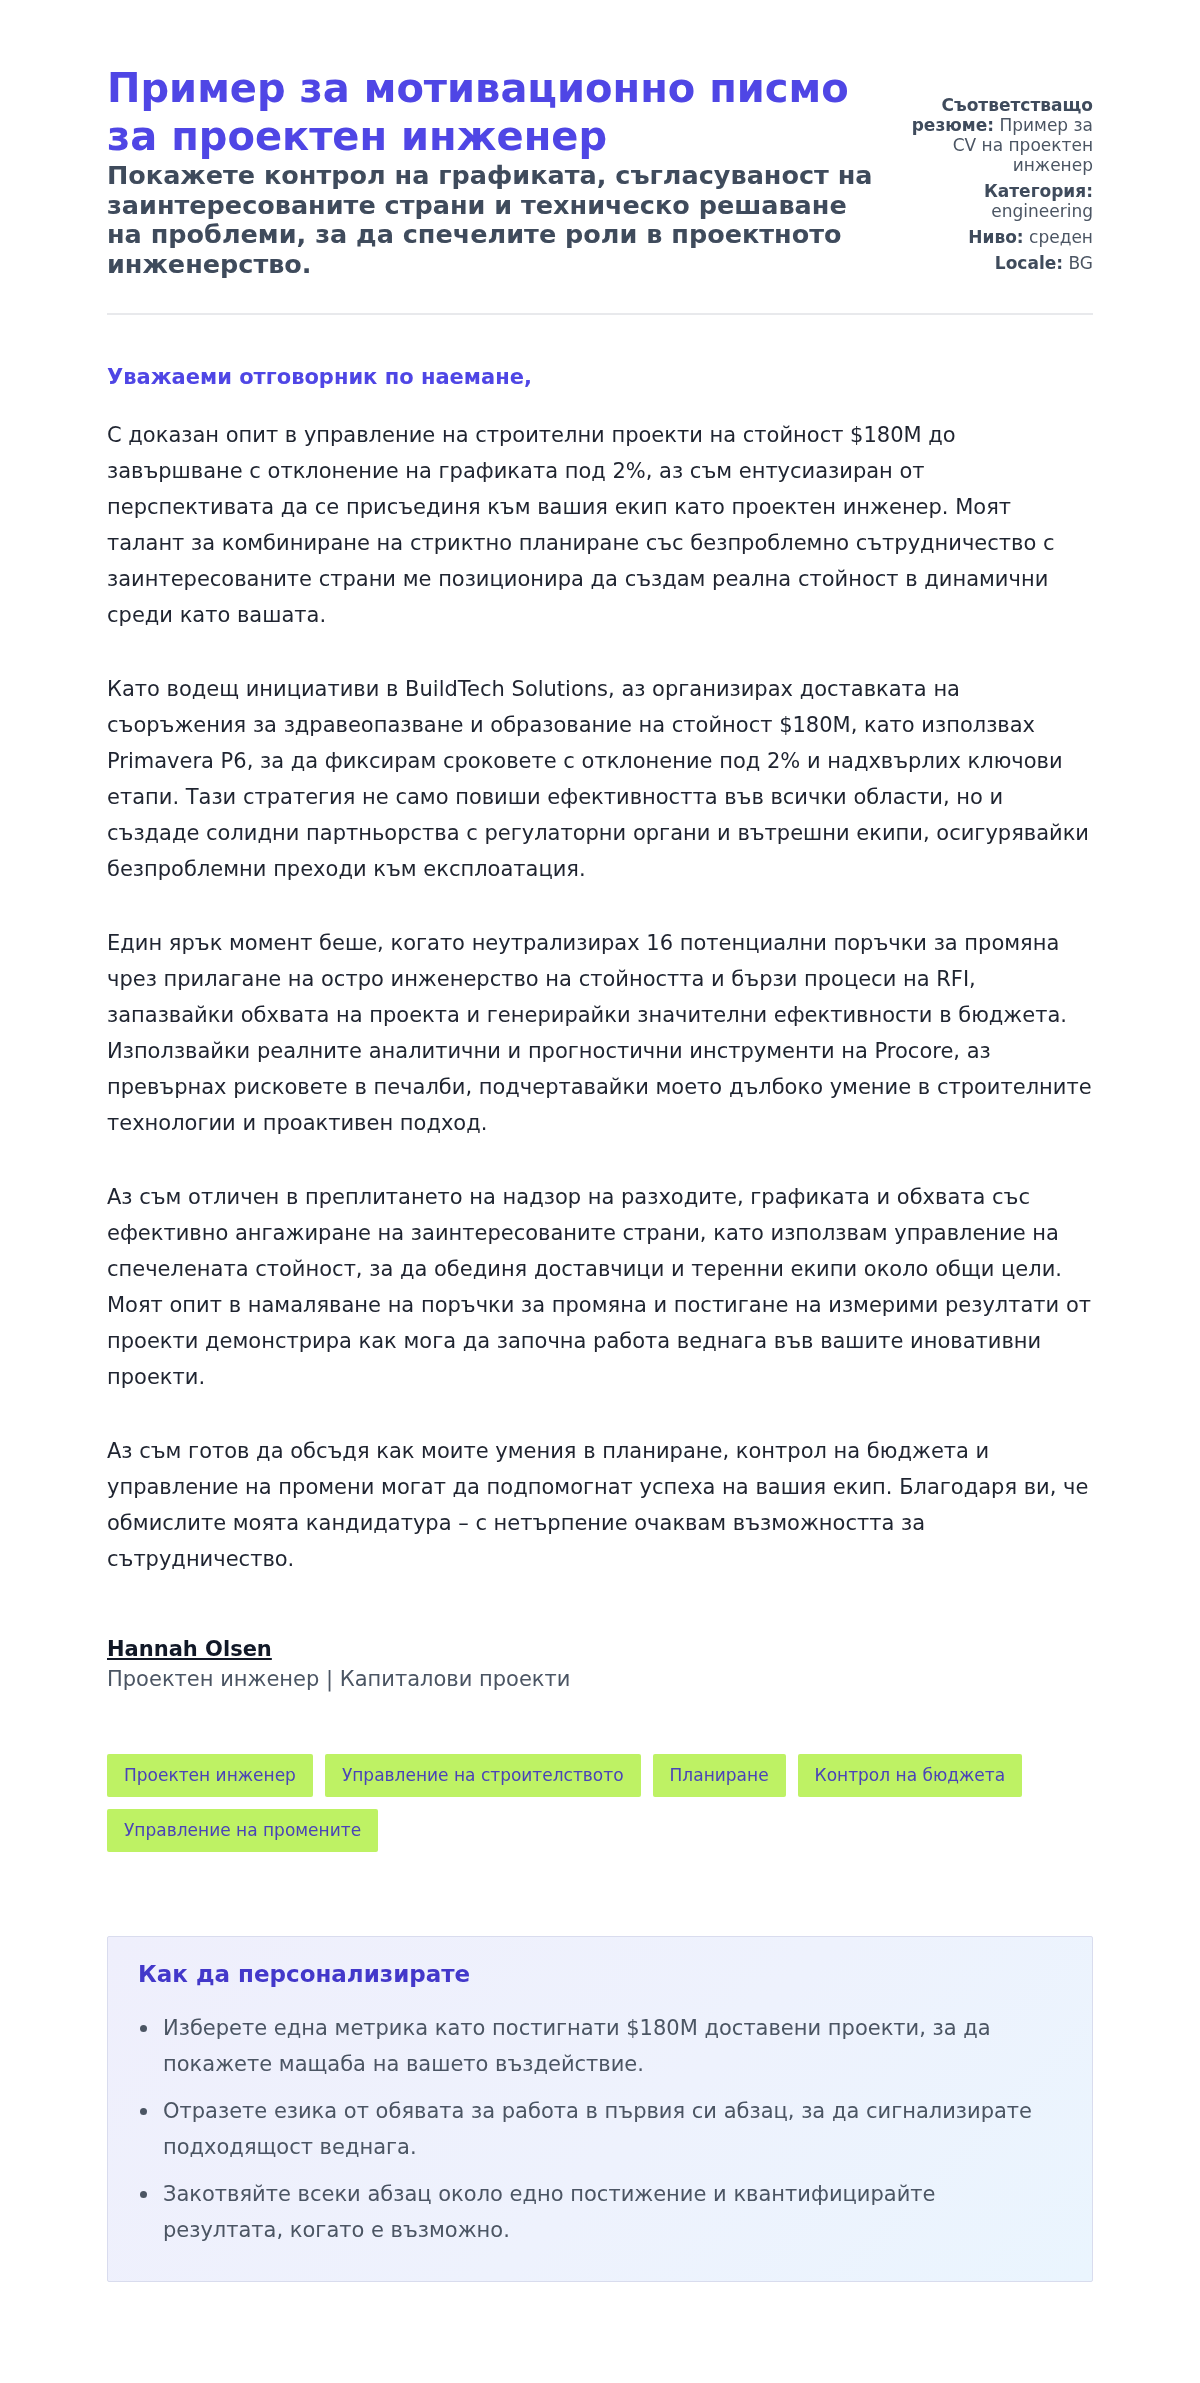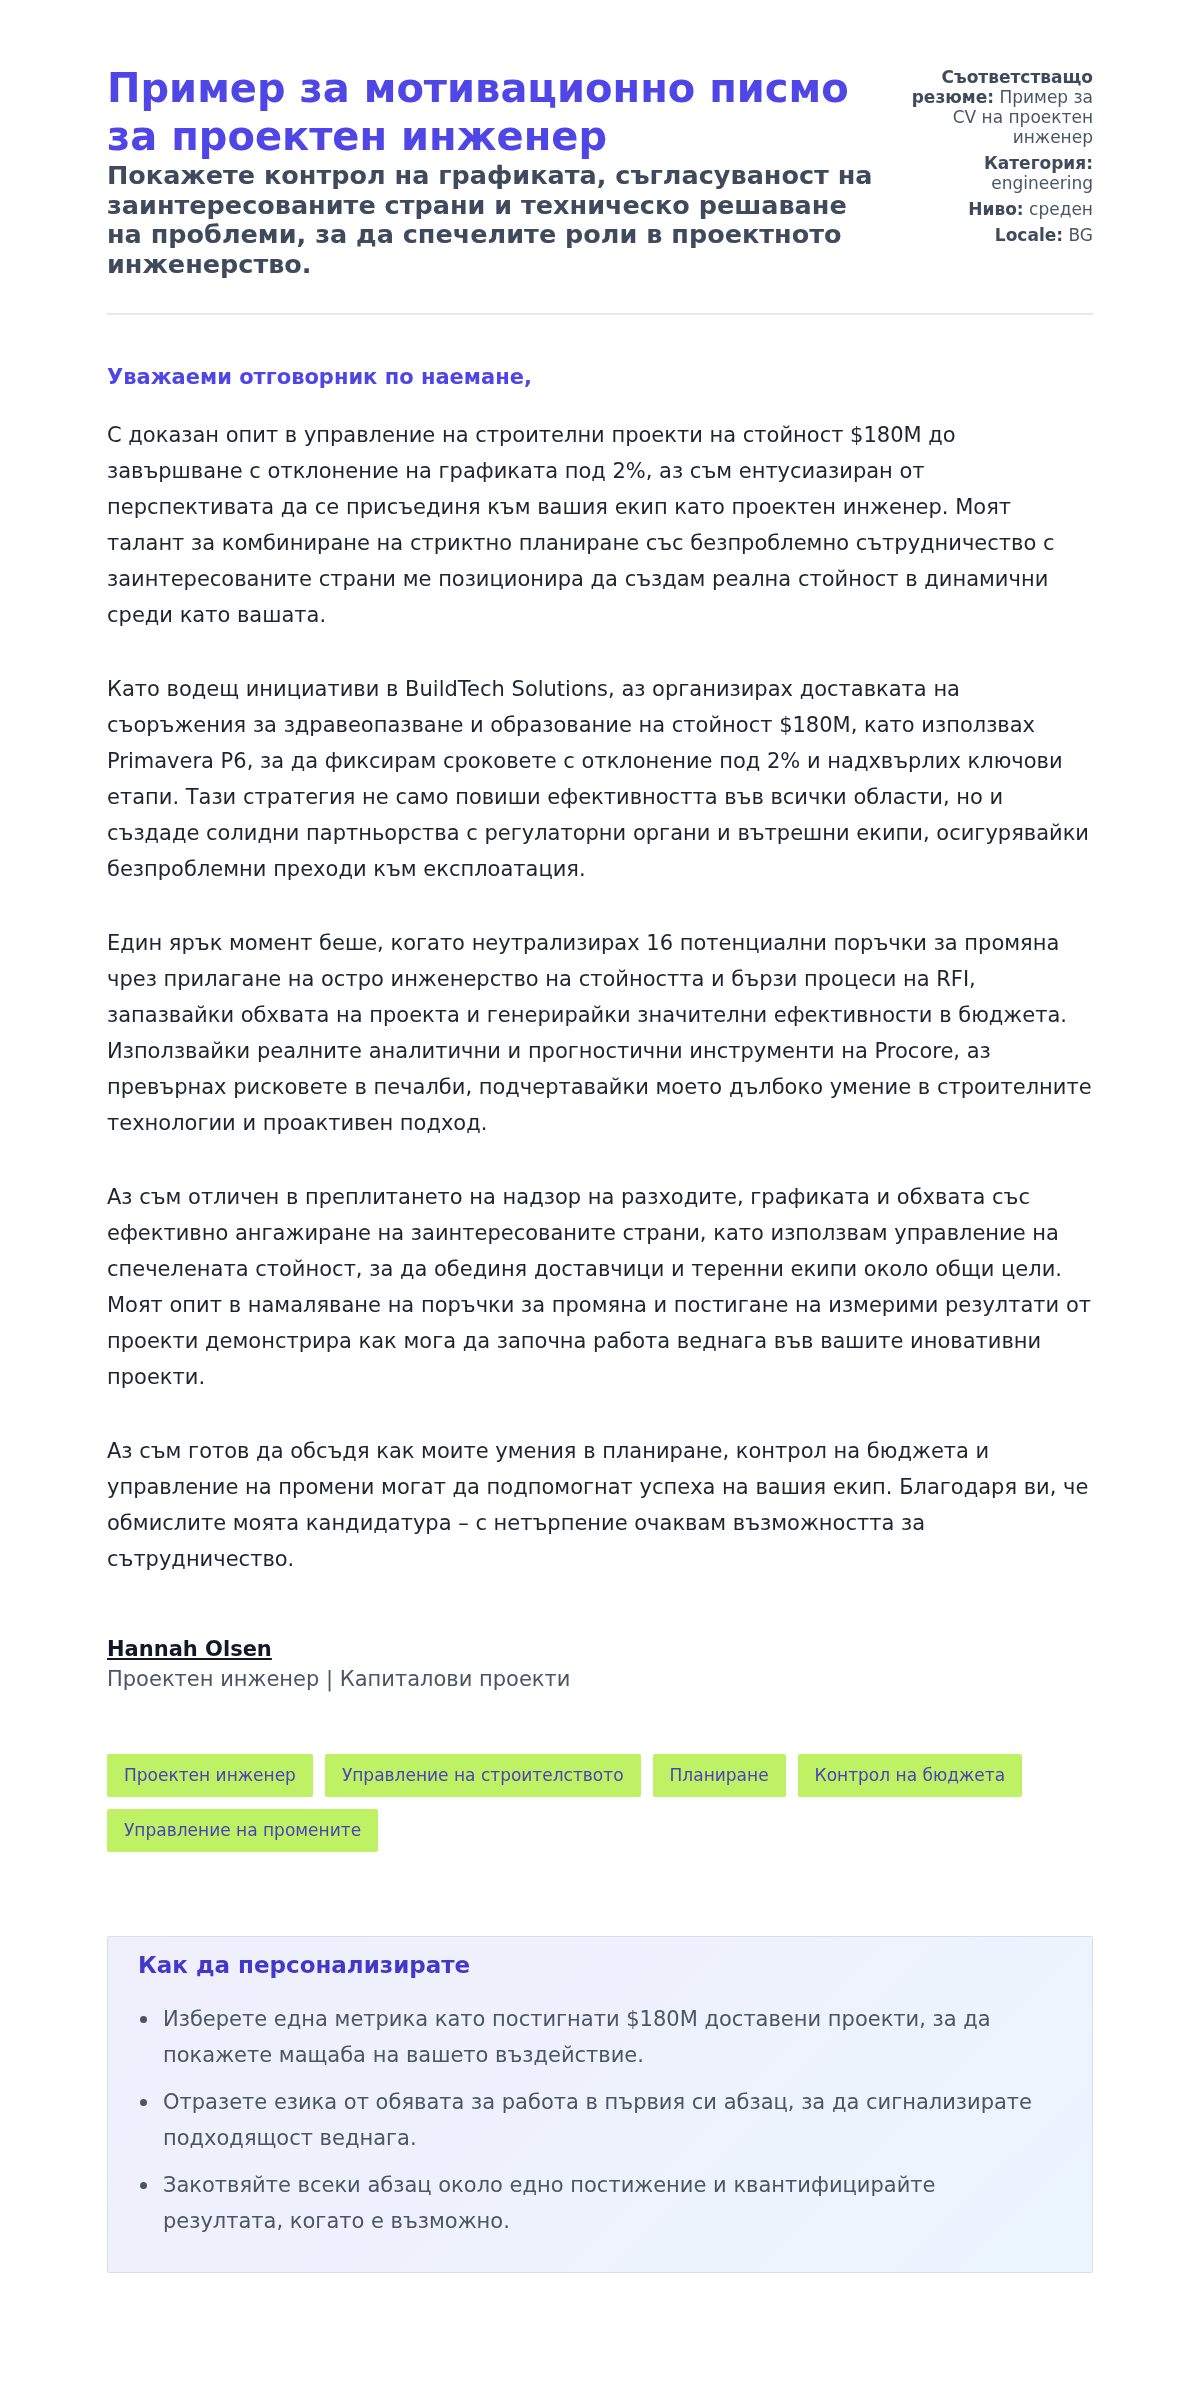--- a/index.html
+++ b/index.html
@@ -12,21 +12,21 @@
     }
     .page {
       position: relative;
       width: 986px;
       margin-left: 107px;
       padding-top: 64px;
     }
     .header {
       display: flex;
       justify-content: space-between;
-      align-items: flex-start;
+      align-items: flex-end;
     }
     .header-main { width: 780px; }
     .title {
       font-size: 40px;
       font-weight: bold;
       line-height: 48px;
       color: #4f46e5;
     }
     .subtitle {
       font-size: 25.5px;
@@ -93,21 +93,21 @@
       height: 43px;
       padding: 0 17px;
       border-radius: 2px;
       white-space: nowrap;
     }
     .tip {
       margin-top: 84px;
       width: 986px;
       border: 1px solid #d9dcee;
       background: linear-gradient(135deg, #efeffc 0%, #eef2fd 55%, #eaf5fe 100%);
-      padding: 14px 30px 33px 30px;
+      padding: 23px 30px 33px 30px;
       border-radius: 2px;
     }
     .tip-title {
       font-size: 23px;
       font-weight: bold;
       color: #4338ca;
       line-height: 28px;
     }
     .tip-list {
       list-style: none;

